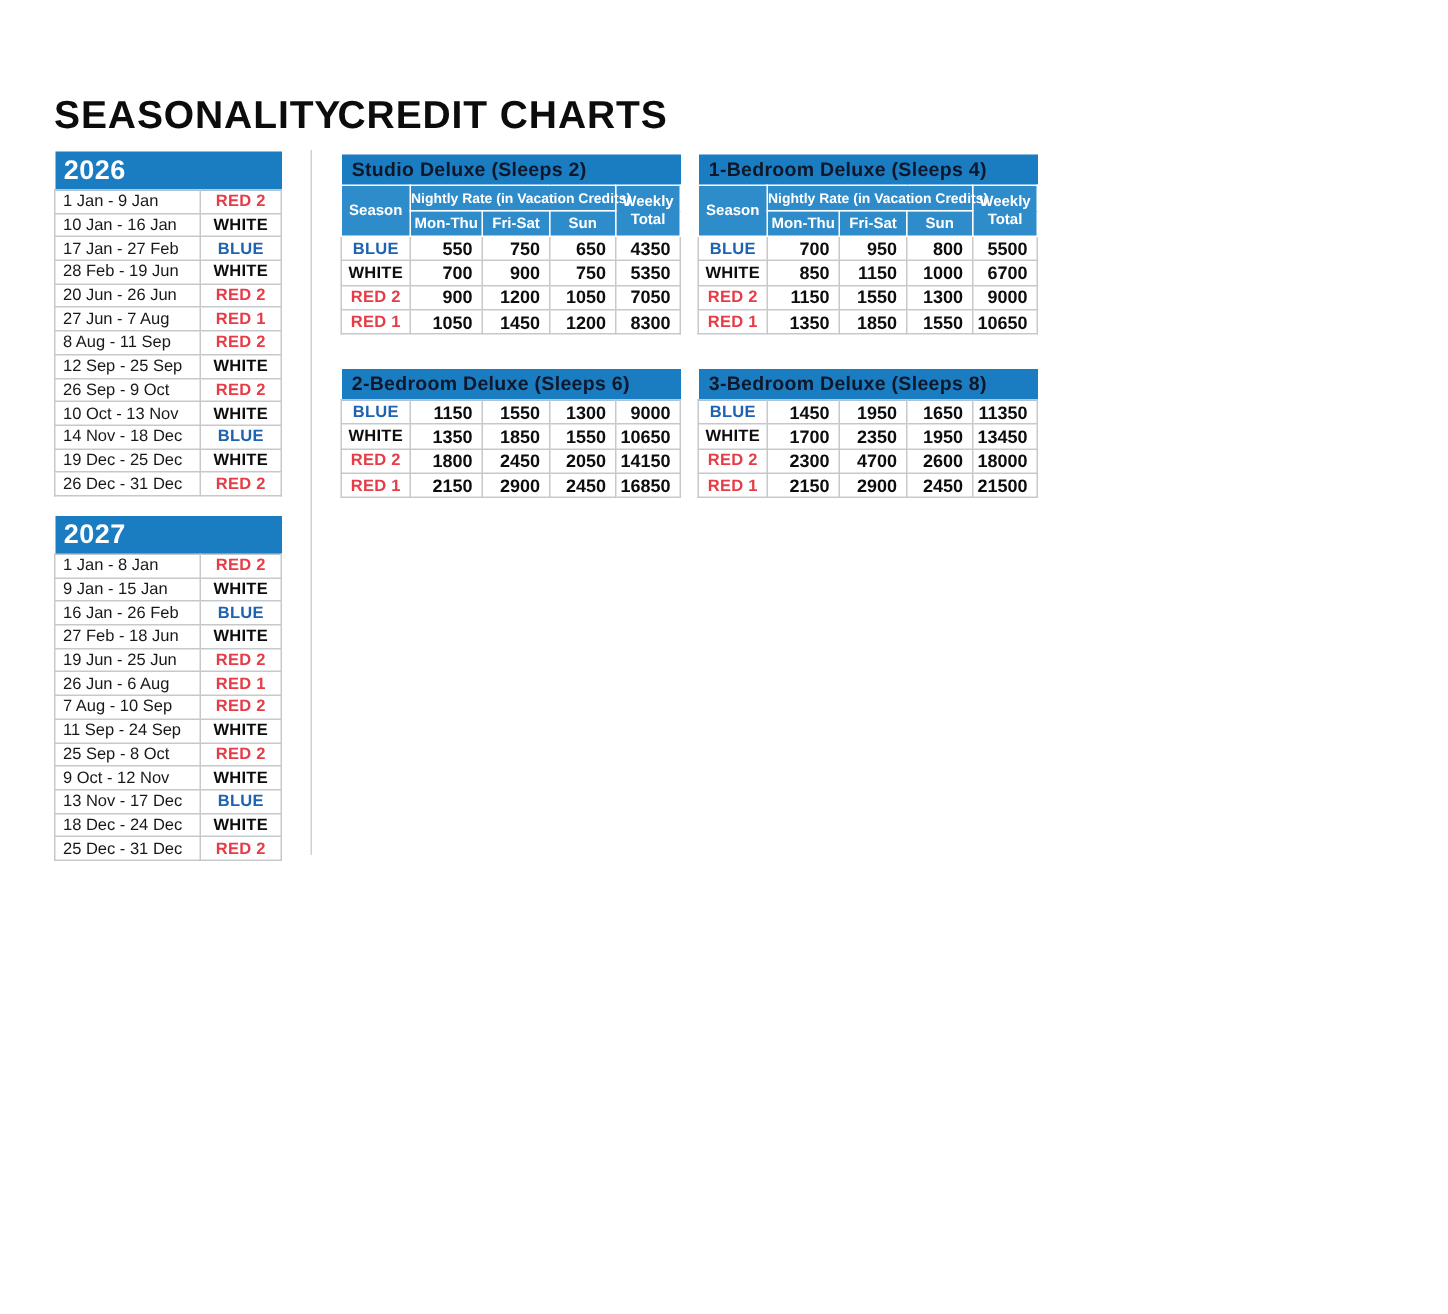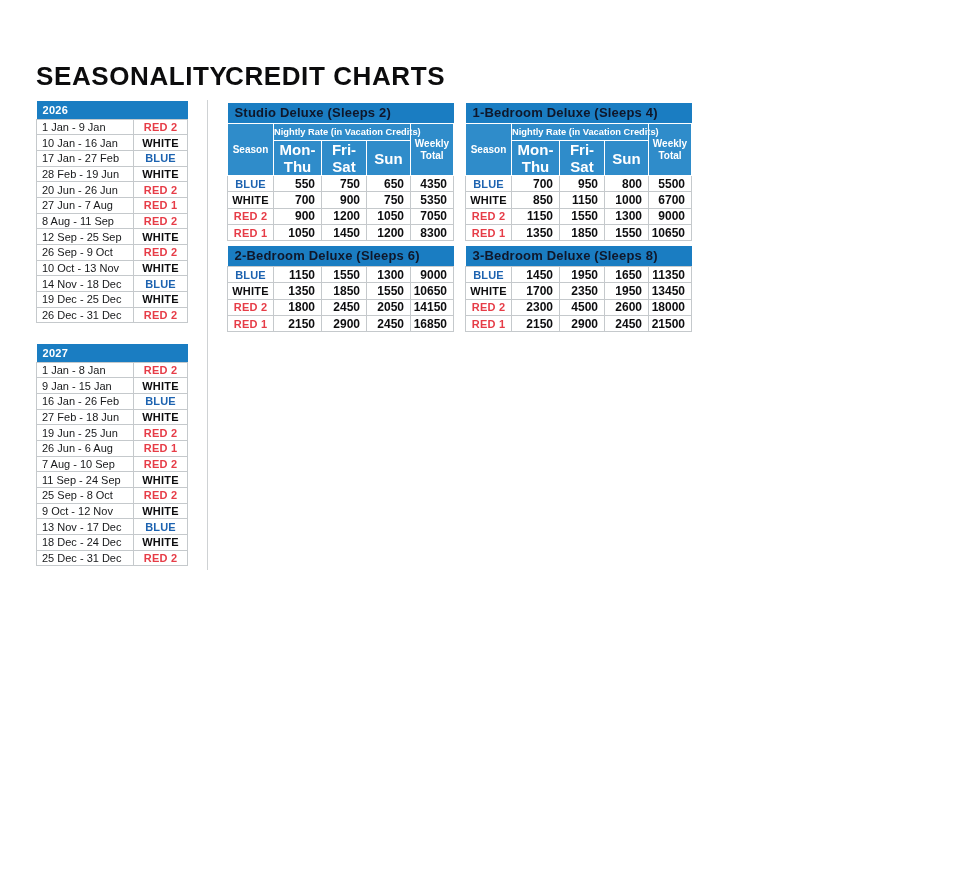--- a/index.html
+++ b/index.html
@@ -20,41 +20,41 @@
 
   
   .divider{position:absolute;left:207px;top:100px;width:1px;height:470px;background:#cfd2d4;}
 
   
   .sea-table{position:absolute;border-collapse:collapse;table-layout:fixed;width:151px;background:#fff;}
   #sea-2026{left:36px;top:101px;}
   #sea-2027{left:36px;top:344px;}
   .sea-table col.c-date{width:97px;}
   .sea-table col.c-season{width:54px;}
-  .sea-table th.year{background:var(--header-blue);color:#fff;font-size:11px;font-weight:bold;text-align:left;padding:2px 0 2px 6px;height:18px;border:none;letter-spacing:.3px;}
+  .sea-table th.year{background:var(--header-blue);color:#fff;font-size:18px;font-weight:bold;text-align:left;padding:2px 0 2px 6px;height:18px;border:none;letter-spacing:.3px;}
   .sea-table td{border:1px solid var(--grid);font-size:11px;height:15.7px;white-space:nowrap;overflow:hidden;margin-left:27px;}
   .sea-table td.dates{padding-left:5px;color:#17181a;}
   .sea-table td.season{text-align:center;font-weight:bold;letter-spacing:.2px;}
 
   
   .credit-table{position:absolute;border-collapse:collapse;table-layout:fixed;width:226px;background:#fff;}
   #credit-0{left:227px;top:103px;}
   #credit-1{left:465px;top:103px;}
   #credit-2{left:227px;top:246px;}
   #credit-3{left:465px;top:246px;}
   .credit-table col.c0{width:46px;}
   .credit-table col.c1{width:48px;}
   .credit-table col.c2{width:45px;}
   .credit-table col.c3{width:44px;}
   .credit-table col.c4{width:43px;}
   .credit-table th.title{background:var(--header-blue);color:#0f172a;font-size:13px;font-weight:bold;text-align:left;padding:2px 0 3px 7px;height:19px;border:none;letter-spacing:.2px;white-space:nowrap;}
   .credit-table th.sub{background:var(--subheader-blue);color:#fff;font-weight:600;border:1px solid #fff;height:17px;}
   .credit-table th.nightly{font-size:9.3px;white-space:nowrap;}
   .credit-table th.seasonhd{font-size:10px;}
-  .credit-table th.day{font-size:15px;}
+  .credit-table th.day{font-size:10px;}
   .credit-table th.weekly{font-size:10px;line-height:11.5px;padding:0 3px;}
   .credit-table td{border:1px solid var(--grid);font-size:12px;font-weight:bold;height:16.3px;white-space:nowrap;}
   .credit-table td.num{text-align:right;padding-right:6px;color:#0d0d0f;}
   .credit-table td.season{text-align:center;font-size:11px;letter-spacing:.2px;}
 
   .c-red{color:var(--season-red);}
   .c-blue{color:var(--season-blue);}
   .c-black{color:#0d0d0f;}
 
   .footnote{position:absolute;left:227px;top:347px;width:490px;font-size:11px;line-height:13.5px;color:#141416;}
@@ -413,21 +413,21 @@
     <td class="season c-black">WHITE</td>
     <td class="num">1700</td>
     <td class="num">2350</td>
     <td class="num">1950</td>
     <td class="num">13450</td>
   </tr>
 
   <tr>
     <td class="season c-red">RED 2</td>
     <td class="num">2300</td>
-    <td class="num">4500</td>
+    <td class="num">4700</td>
     <td class="num">2600</td>
     <td class="num">18000</td>
   </tr>
 
   <tr>
     <td class="season c-red">RED 1</td>
     <td class="num">2150</td>
     <td class="num">2900</td>
     <td class="num">2450</td>
     <td class="num">21500</td>

